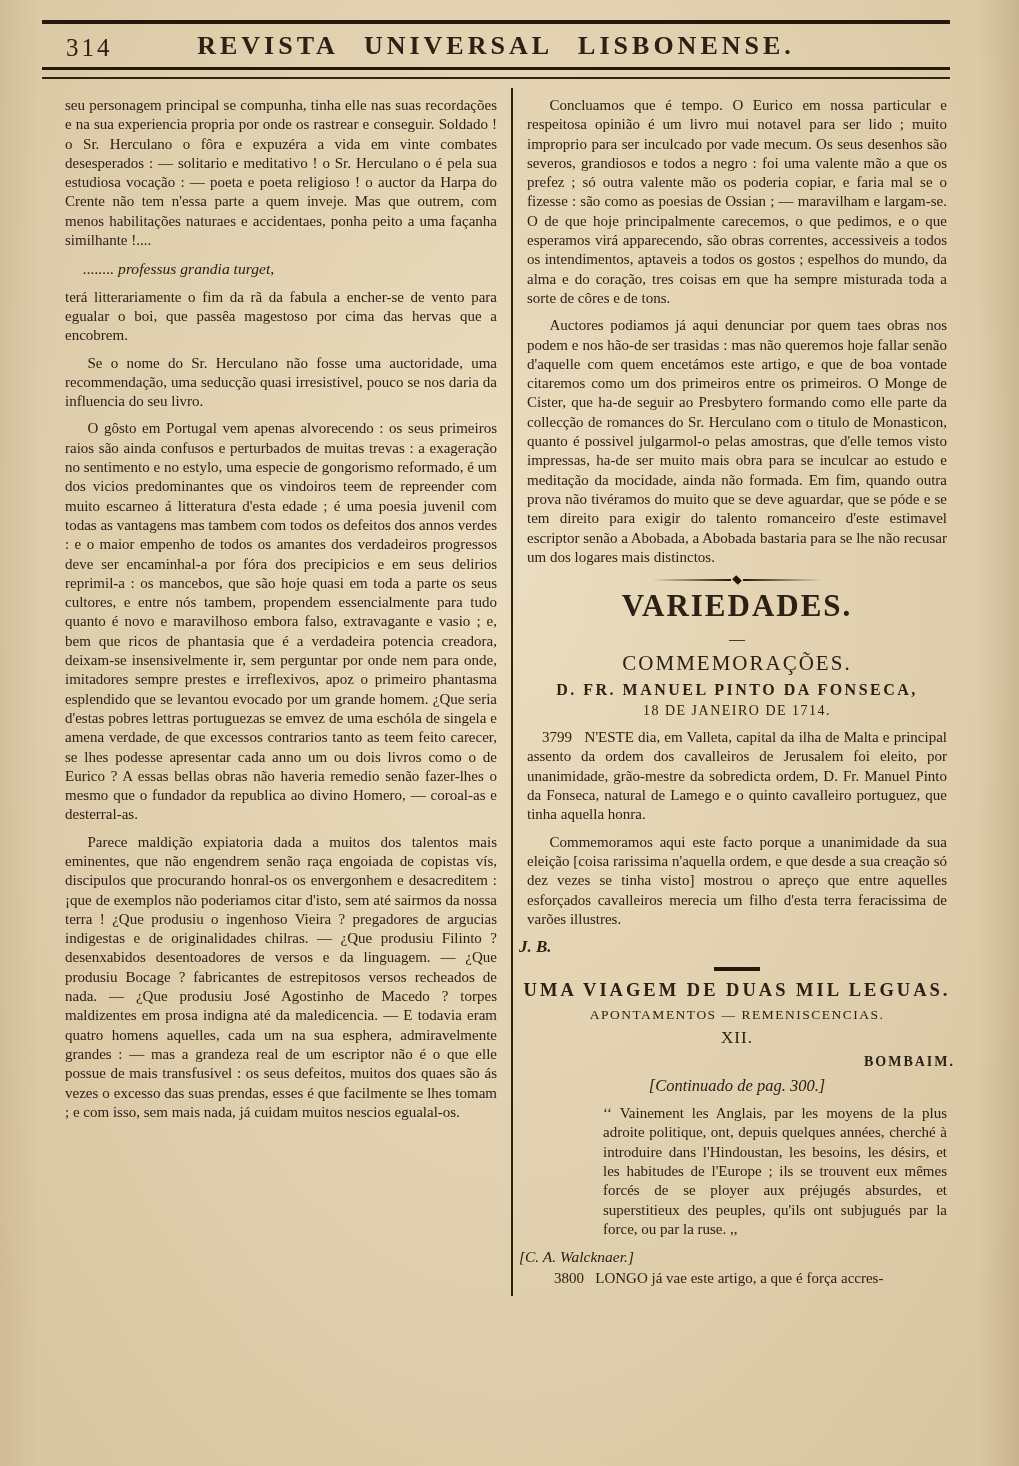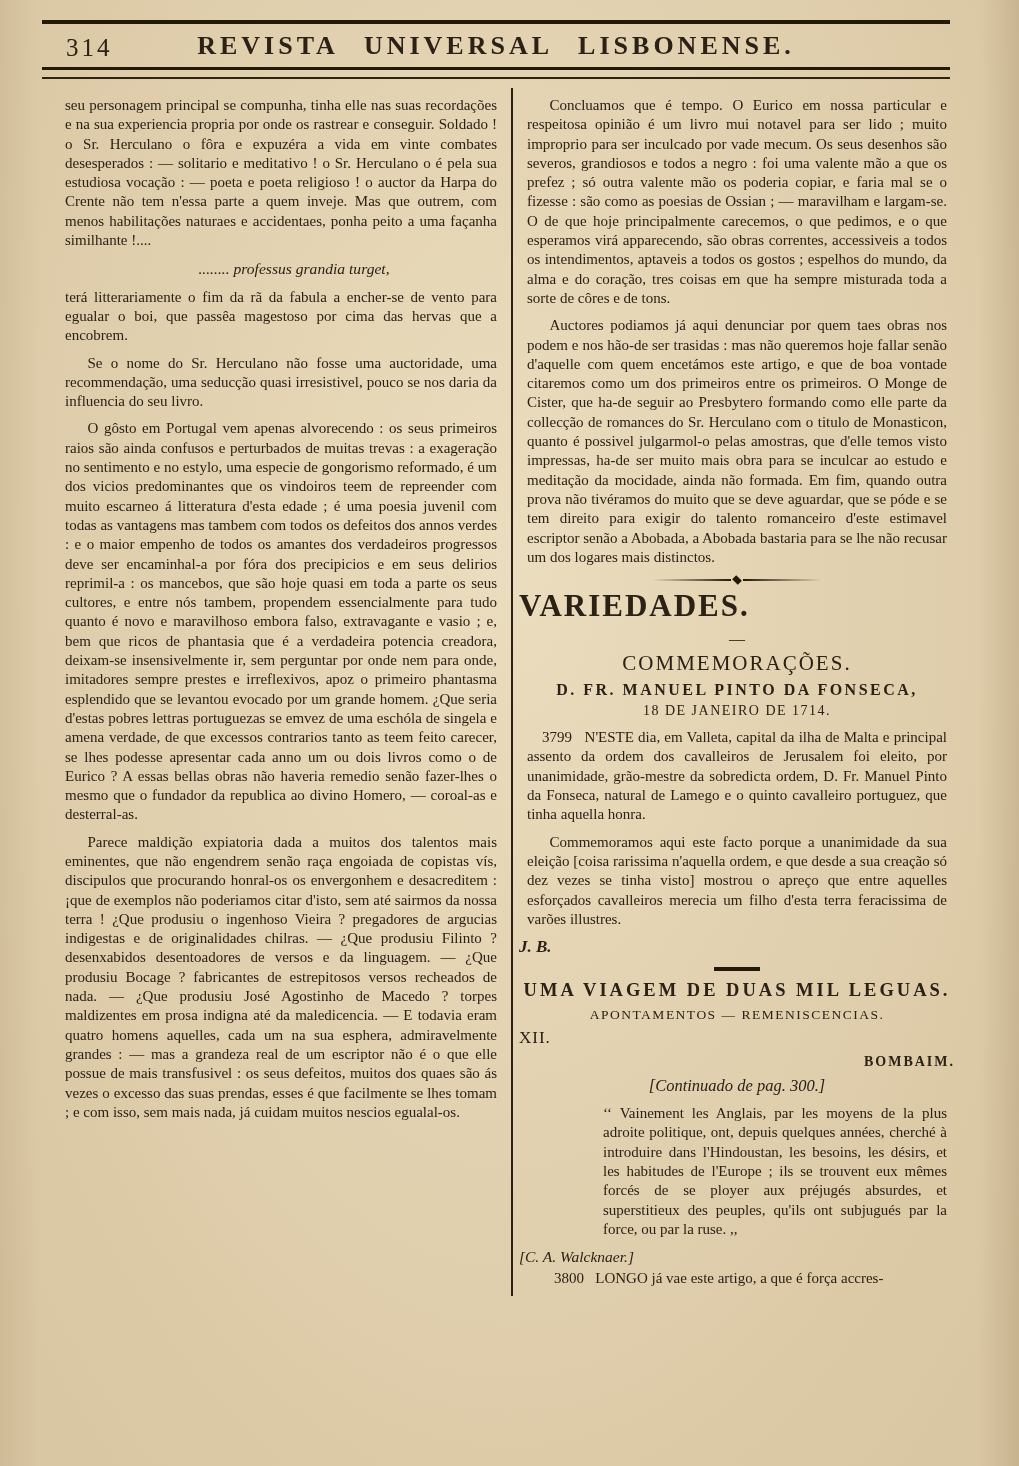--- a/index.html
+++ b/index.html
@@ -26,40 +26,40 @@
   
   .content { position:absolute; top:88px; left:57px; display:flex; }
   .col-left  { width:448px; }
   .gutter { width:14px; display:flex; justify-content:center; }
   .vrule { width:2px; background:#2a2013; }
   .col-right { width:436px; }
 
   p { margin:8px; text-align:justify; font-size:15px; line-height:19.3px; }
   p.indent { text-indent:1.5em; }
   p.numbered { text-indent:1em; }
-  .verse { text-align:center; font-style:italic; padding:1px 0 1px 26px; font-size:15.6px; line-height:19.3px; }
+  .verse { font-style:italic; padding:1px 0 1px 26px; font-size:15.6px; line-height:19.3px; }
 
   
   .ornament { margin:9px auto 4px; display:flex; align-items:center; justify-content:center; width:170px; }
   .orn-line { height:2px; flex:1; }
   .orn-line.l { background:linear-gradient(to right, rgba(34,25,9,0), #221909); }
   .orn-line.r { background:linear-gradient(to left,  rgba(34,25,9,0), #221909); }
   .orn-diamond { width:8px; height:8px; background:#221909; transform:rotate(45deg) scaleY(0.72); margin:0 2px; flex:0 0 auto; }
 
-  .variedades-heading { text-align:left; font-size:31px; font-weight:bold; letter-spacing:2px; margin:2px 0 0; line-height:36px; }
+  .variedades-heading { text-align:center; font-size:31px; font-weight:bold; letter-spacing:2px; margin:2px 0 0; line-height:36px; }
   .section-dash { text-align:center; font-size:16px; line-height:14px; margin:8px 0 2px; }
   .commem-heading { text-align:center; font-size:21px; letter-spacing:2px; margin:4px 0 2px; line-height:26px; }
   .article-title { text-align:center; font-size:16px; font-weight:bold; letter-spacing:2.5px; margin:4px 0 2px; line-height:20px; }
   .article-date { text-align:center; font-size:14px; letter-spacing:1.5px; margin:0 0 6px; line-height:18px; }
   .signature { text-align:left; padding-right:52px; font-weight:bold; font-style:italic; font-size:17px; margin-top:5px; line-height:20px; }
   .short-rule { width:46px; height:4px; background:#221909; margin:10px auto 8px; }
 
   .viagem-title { text-align:center; font-weight:bold; font-size:18.5px; letter-spacing:3px; margin:2px 0 4px; line-height:23px; }
   .viagem-subtitle { text-align:center; font-size:13.5px; letter-spacing:1.5px; margin:0 0 5px; line-height:17px; }
-  .chapter { font-size:17px; letter-spacing:1px; margin:2px 0 3px; line-height:20px; }
+  .chapter { text-align:center; font-size:17px; letter-spacing:1px; margin:2px 0 3px; line-height:20px; }
   .place { text-align:right; font-weight:bold; font-size:14px; letter-spacing:2px; margin:0 0 4px; line-height:21px; }
   .continuation { text-align:center; font-style:italic; font-size:16.5px; margin:0 0 5px; line-height:20px; }
   .quote { margin-left:84px; }
   .attribution { text-align:left; padding-right:38px; font-style:italic; font-size:15.5px; margin-top:1px; line-height:19px; }
   .closing { margin-top:3px; text-indent:1.8em; }
 </style>
 </head>
 <body>
 
 <div class="header">

